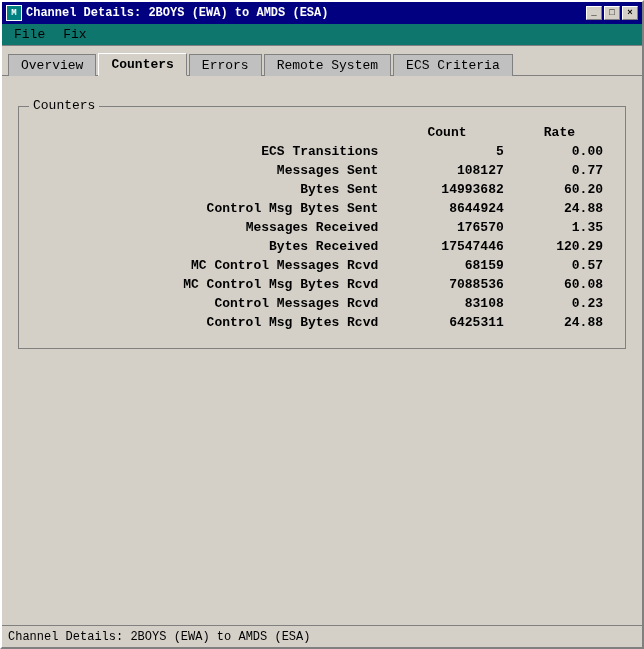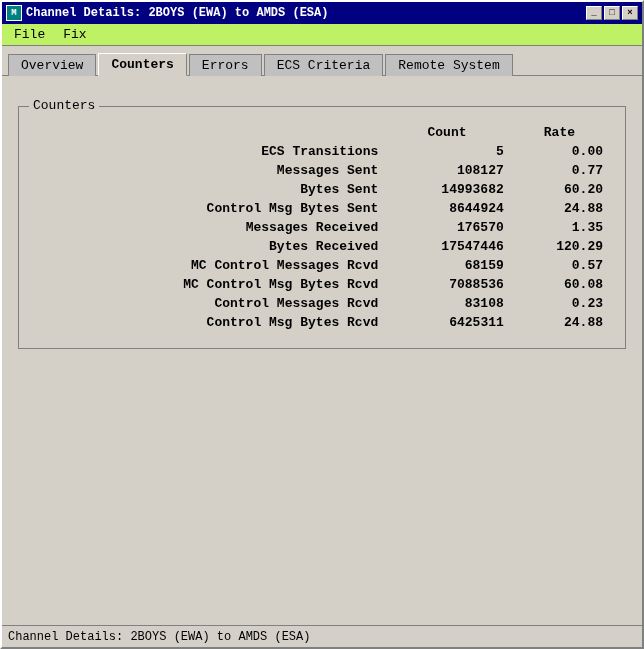--- a/index.html
+++ b/index.html
@@ -74,21 +74,21 @@
       display: flex;
       align-items: center;
       justify-content: center;
       cursor: pointer;
       color: #000000;
       font-weight: bold;
     }
 
     
     .menu-bar {
-      background: #bef264;
+      background: #0f766e;
       height: 22px;
       display: flex;
       align-items: center;
       padding: 0 4px;
       gap: 2px;
       border-bottom: 1px solid #808080;
       flex-shrink: 0;
     }
 
     .menu-item {
@@ -232,22 +232,22 @@
 
   <div class="menu-bar">
     <div class="menu-item">File</div>
     <div class="menu-item">Fix</div>
   </div>
 
   <div class="tab-bar">
     <div class="tab">Overview</div>
     <div class="tab active">Counters</div>
     <div class="tab">Errors</div>
+    <div class="tab">Remote System</div>
     <div class="tab">ECS Criteria</div>
-    <div class="tab">Remote System</div>
   </div>
 
   <div class="content-area">
     <div class="group-box">
       <span class="group-box-legend">Counters</span>
       <table class="counter-table">
         <thead>
           <tr>
             <th style="text-align:left;"></th>
             <th>Count</th>

